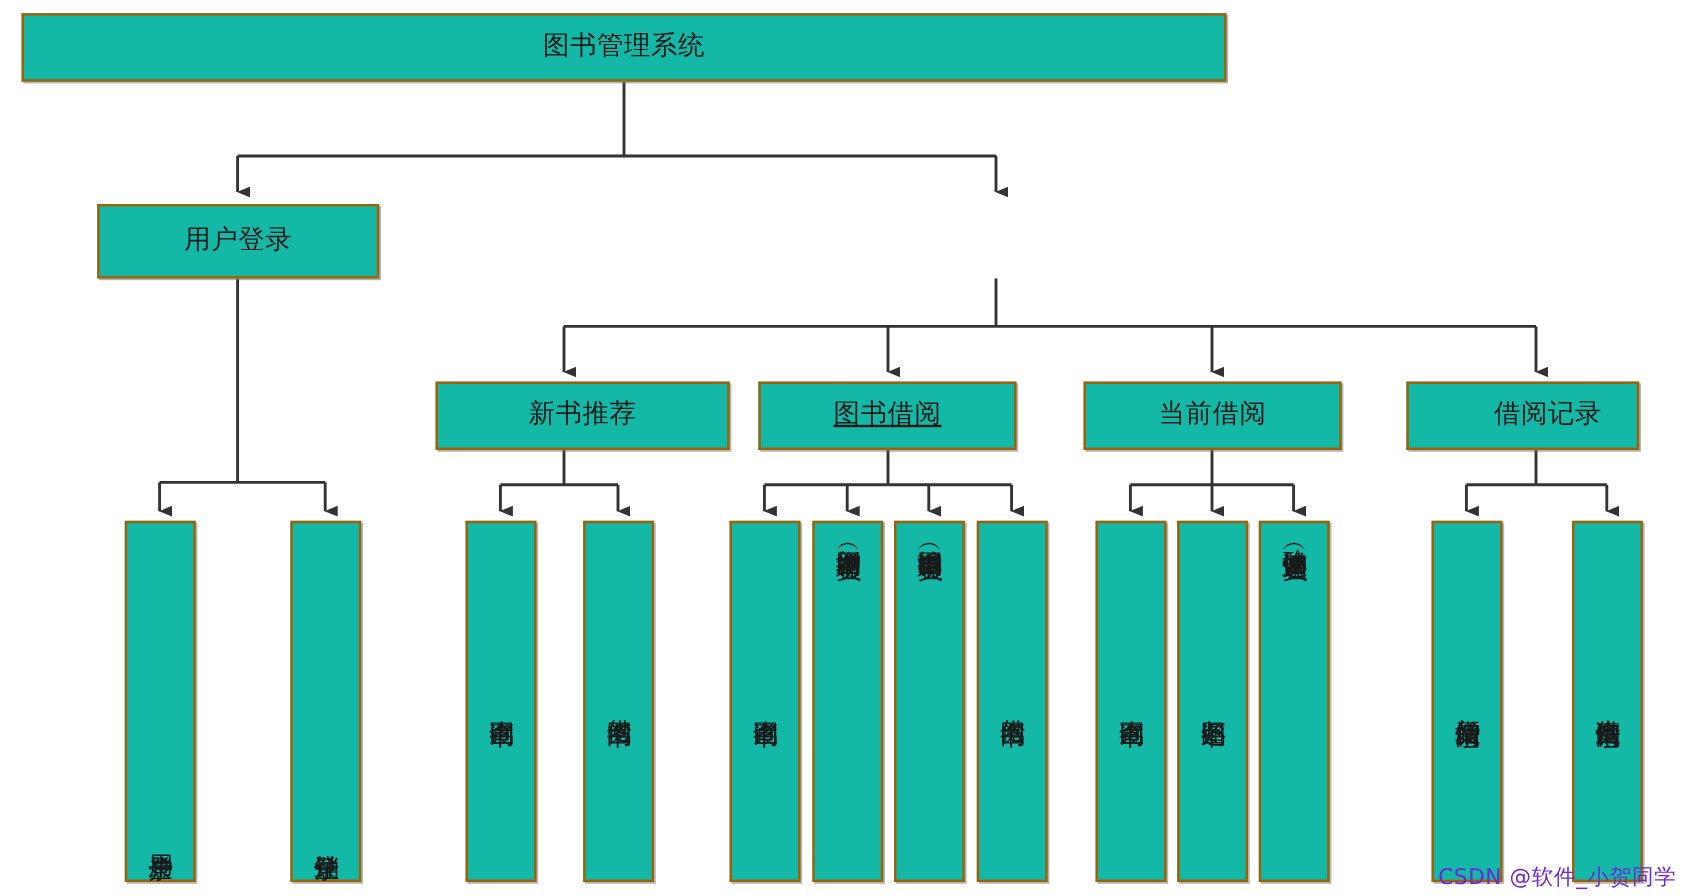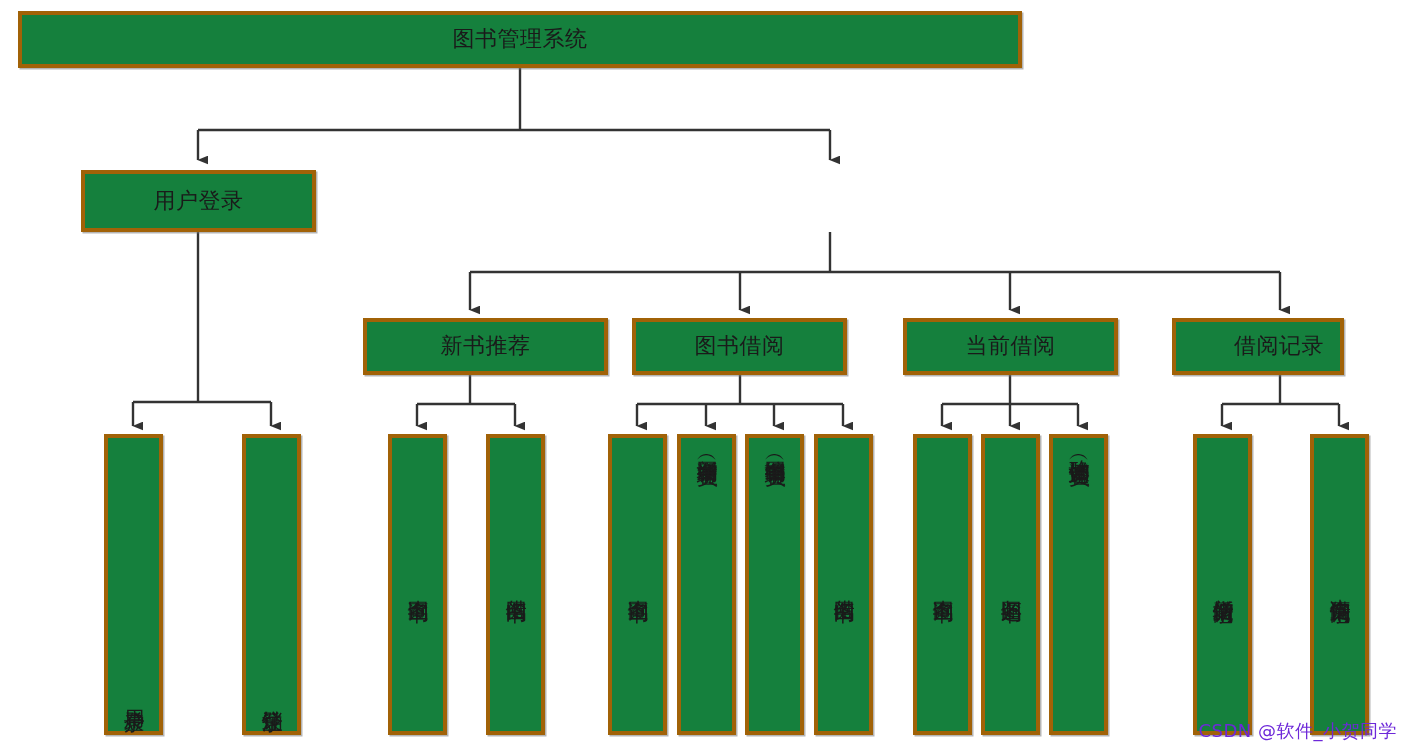--- a/index.html
+++ b/index.html
@@ -19,22 +19,22 @@
   #wires{
     position:absolute;
     left:0; top:0;
     width:1405px; height:747px;
     pointer-events:none;
   }
   
   .node{
     position:absolute;
     box-sizing:border-box;
-    background:#15803d;
-    border:4px solid #a16207;
+    background:#14b8a6;
+    border:2px solid #a16207;
     box-shadow:1.5px 1.5px 0 rgba(120,120,120,.55);
     display:flex;
     align-items:center;
     justify-content:center;
     z-index:2;
   }
   .node .lbl{
     font-size:21px;
     line-height:1.12;
     letter-spacing:.5px;
@@ -137,29 +137,29 @@
 
   <div class="node h" style="left:81px; top:170px; width:235px; height:62px;">
     <span class="lbl">用户登录</span>
   </div>
 
 
   <div class="node h" style="left:363px; top:318px; width:245px; height:57px;">
     <span class="lbl">新书推荐</span>
   </div>
 
-  <div class="node h" style="left:632px; top:318px; width:215px; height:57px;">
+  <div class="node h" style="left:632px; top:318px; width:215px; height:57px;text-decoration:underline;">
     <span class="lbl">图书借阅</span>
   </div>
 
   <div class="node h" style="left:903px; top:318px; width:215px; height:57px;">
     <span class="lbl">当前借阅</span>
   </div>
 
-  <div class="node h" style="left:1172px; top:318px; width:172px; height:57px;padding-left:42px;">
+  <div class="node h" style="left:1172px; top:318px; width:194px; height:57px;padding-left:42px;">
     <span class="lbl">借阅记录</span>
   </div>
 
   <div class="node v low" style="left:104px; top:434px; width:59px; height:301px;">
     <span class="lbl">用户登录</span>
   </div>
   <div class="node v low" style="left:242px; top:434px; width:59px; height:301px;">
     <span class="lbl">注销登录</span>
   </div>
 

